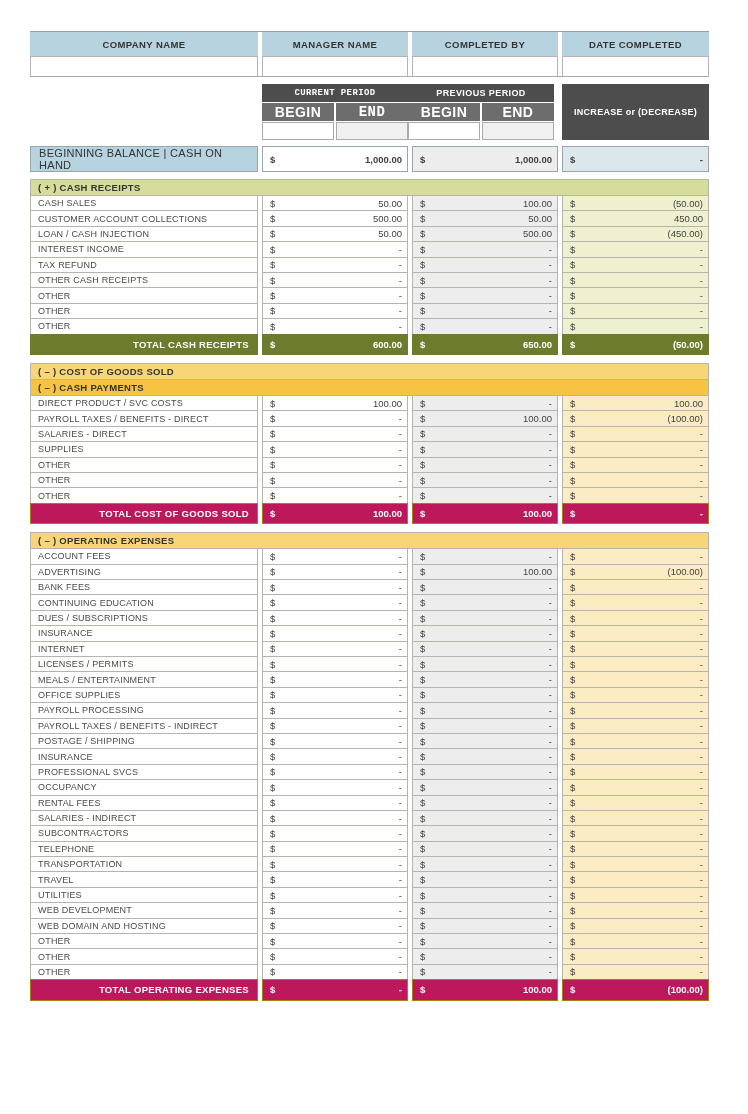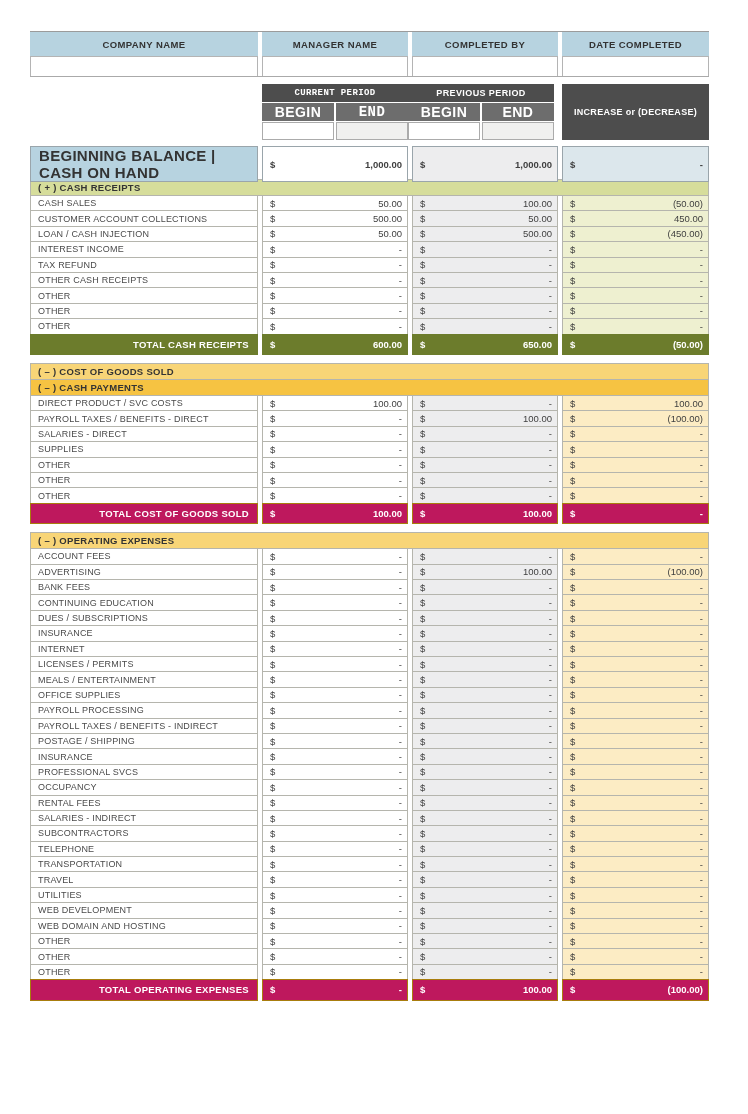--- a/index.html
+++ b/index.html
@@ -40,21 +40,21 @@
   }
 
   
   .val { display: flex; justify-content: space-between; align-items: center; font-size: 9.5px; padding: 0 5px 0 7px; }
   .amt { text-align: right; }
 
   
   .bb { margin-top: 6px; height: 25px; }
   .bb .c { border: 1px solid #9aa5ab; }
   .bb .label {
-    background: #b7d3e0; font-weight: bold; font-size: 15px; color: #333; letter-spacing: .3px;
+    background: #b7d3e0; font-weight: normal; font-size: 11px; color: #333; letter-spacing: .3px;
     display: flex; align-items: center; padding-left: 8px;
   }
   .bb .cur { background: #fff; } .bb .prev { background: #ededee; } .bb .inc { background: #dce7ec; }
   .bb .val { font-weight: bold; }
 
   
   .sec { margin-top: 8px; width: 679px; }
   .sec-header {
     height: 17px; display: flex; align-items: center; padding-left: 7px;
     font-weight: bold; font-size: 9.5px; color: #333; letter-spacing: .3px;

